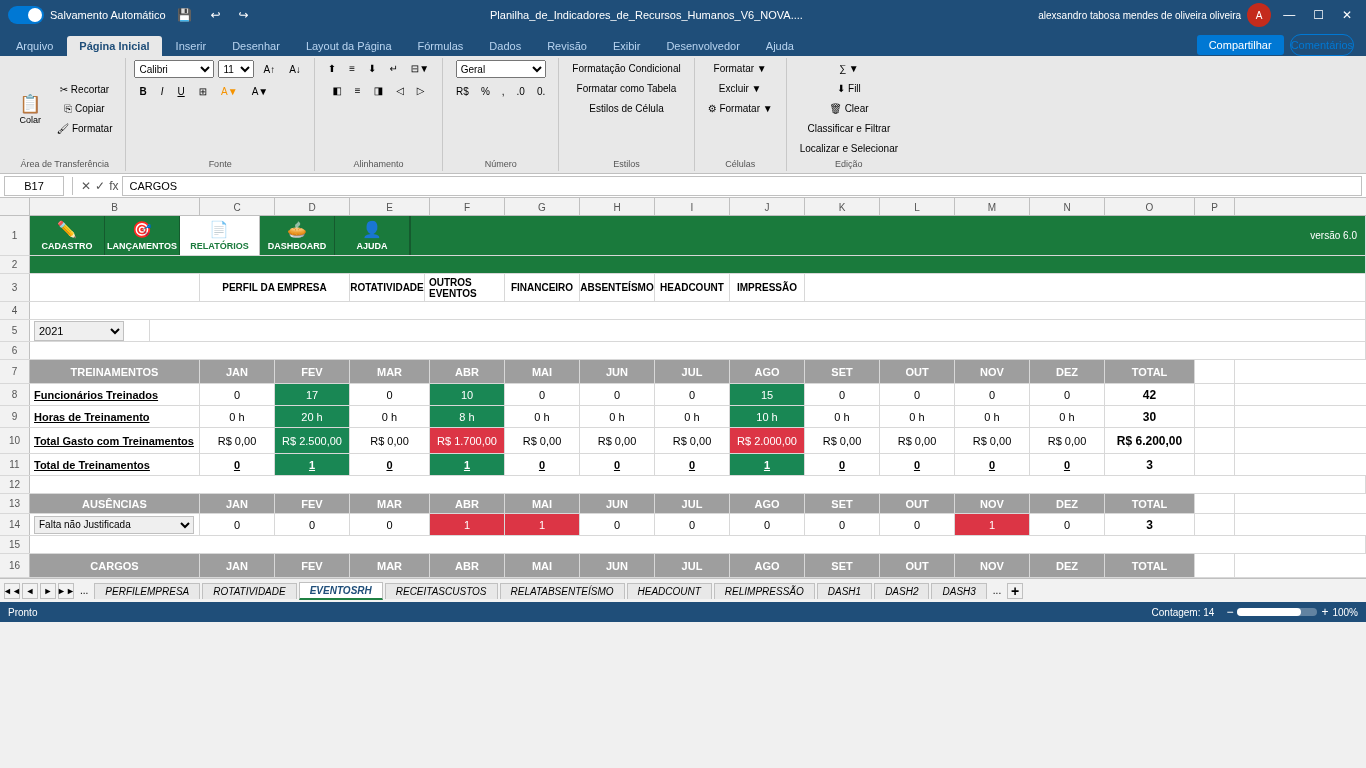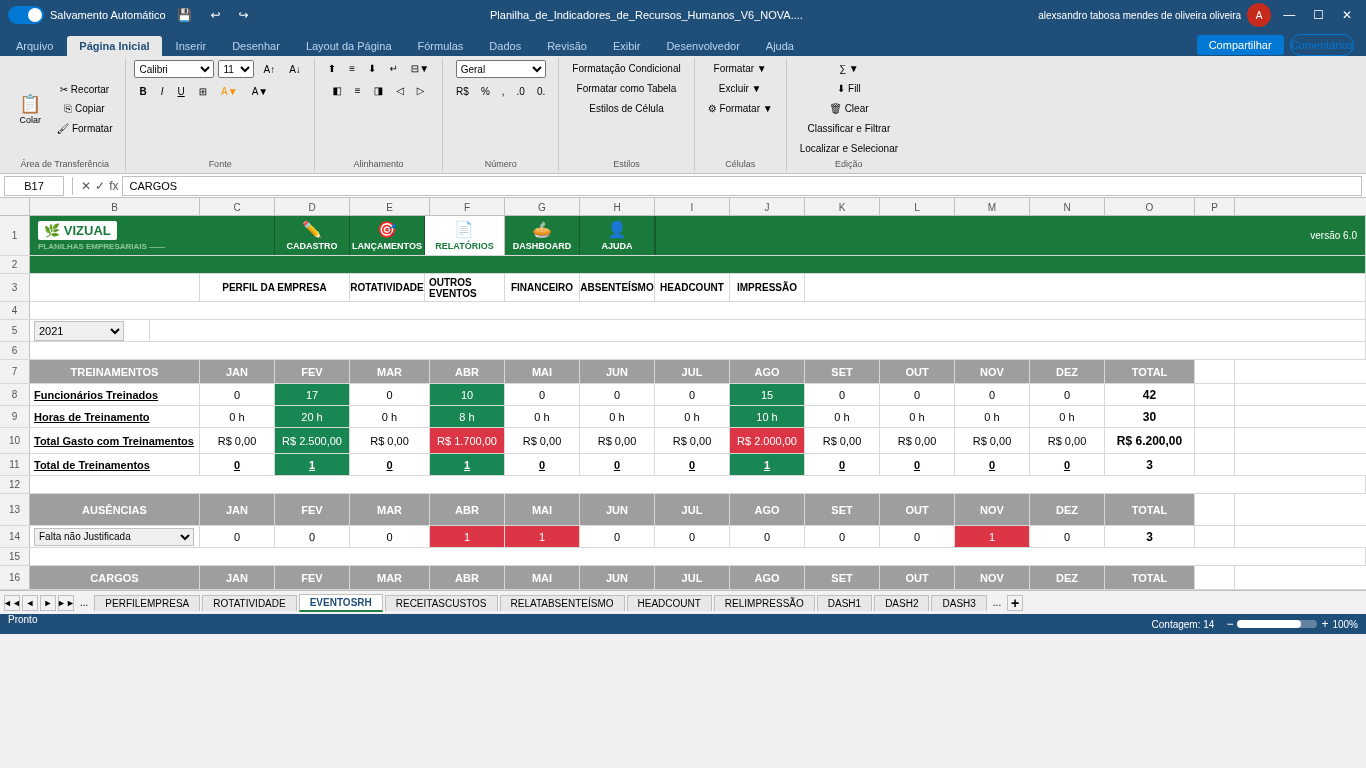--- a/index.html
+++ b/index.html
@@ -267,33 +267,35 @@
       justify-content: center;
     }
     .sheet-tab {
       padding: 2px 10px;
       font-size: 10px;
       border: 1px solid #c0c0c0;
       background: #e8e8e8;
       cursor: pointer;
       border-bottom: none;
       white-space: nowrap;
+      font-style: italic;
     }
     .sheet-tab.active {
       background: white;
       font-weight: bold;
       color: #1f4e79;
       border-bottom: 2px solid #1f8043;
     }
 
     
     .status-bar {
       height: 20px;
       background: #1f4e79;
       display: flex;
+      align-items: center;
       justify-content: space-between;
       padding: 0 8px;
       color: white;
       font-size: 10px;
       gap: 21px;
     }
     .status-right { display: flex; align-items: center; gap: 12px; }
     .green-nav-cell {
       background: #1a7a3c;
       color: white;
@@ -492,26 +494,20 @@
     <div class="col-header w-col-n">N</div>
     <div class="col-header w-col-o">O</div>
     <div class="col-header w-col-p">P</div>
   </div>
 
   <div class="sheet-row" style="height:40px;">
     <div class="row-num">1</div>
 
     <div style="display:flex;align-items:stretch;flex:1;background:#1a7a3c;">
 
-      <div class="cell green-nav-cell" style="width:245px;min-width:245px;flex-direction:column;align-items:flex-start;padding:4px 8px;border-right:1px solid #155a2e;">
-        <div style="display:flex;align-items:center;gap:4px;">
-          <div style="background:white;color:#1a7a3c;padding:2px 6px;font-weight:bold;font-size:13px;border-radius:2px;">🌿 VIZUAL</div>
-        </div>
-        <div style="color:#90c890;font-size:8px;margin-top:2px;">PLANILHAS EMPRESARIAIS ——</div>
-      </div>
 
       <div class="cell green-nav-cell" style="width:75px;min-width:75px;flex-direction:column;border-right:1px solid #155a2e;">
         <span style="font-size:16px;">✏️</span>
         <span style="font-size:9px;margin-top:2px;">CADASTRO</span>
       </div>
 
       <div class="cell green-nav-cell" style="width:75px;min-width:75px;flex-direction:column;border-right:1px solid #155a2e;">
         <span style="font-size:16px;">🎯</span>
         <span style="font-size:9px;margin-top:2px;">LANÇAMENTOS</span>
       </div>
@@ -670,21 +666,21 @@
     <div class="cell w-col-n center bold">0</div>
     <div class="cell w-col-o center text-bold-total">3</div>
     <div class="cell w-col-p"></div>
   </div>
 
   <div class="sheet-row short">
     <div class="row-num">12</div>
     <div class="cell" style="flex:1;"></div>
   </div>
 
-  <div class="sheet-row" style="height:32px;">
+  <div class="sheet-row" style="height:20px;">
     <div class="row-num">13</div>
     <div class="cell bg-gray w-col-b center">AUSÊNCIAS</div>
     <div class="cell bg-gray w-col-c center">JAN</div>
     <div class="cell bg-gray w-col-d center">FEV</div>
     <div class="cell bg-gray w-col-e center">MAR</div>
     <div class="cell bg-gray w-col-f center">ABR</div>
     <div class="cell bg-gray w-col-g center">MAI</div>
     <div class="cell bg-gray w-col-h center">JUN</div>
     <div class="cell bg-gray w-col-i center">JUL</div>
     <div class="cell bg-gray w-col-j center">AGO</div>

